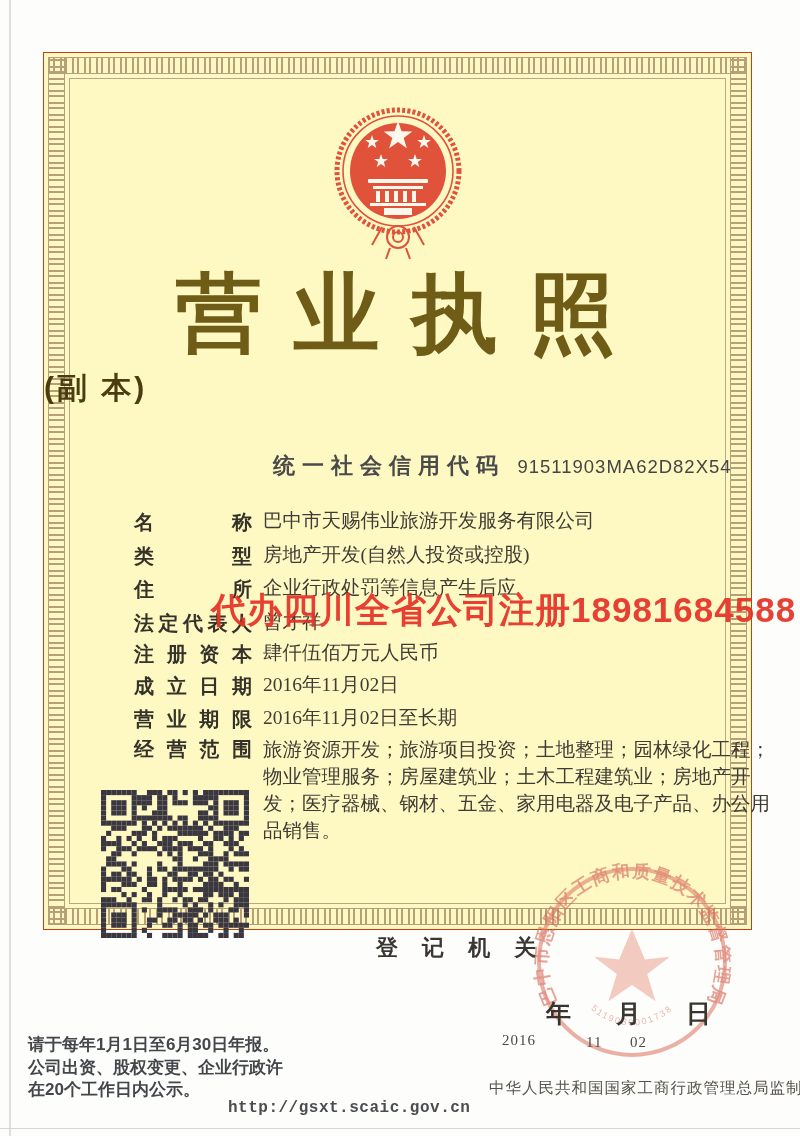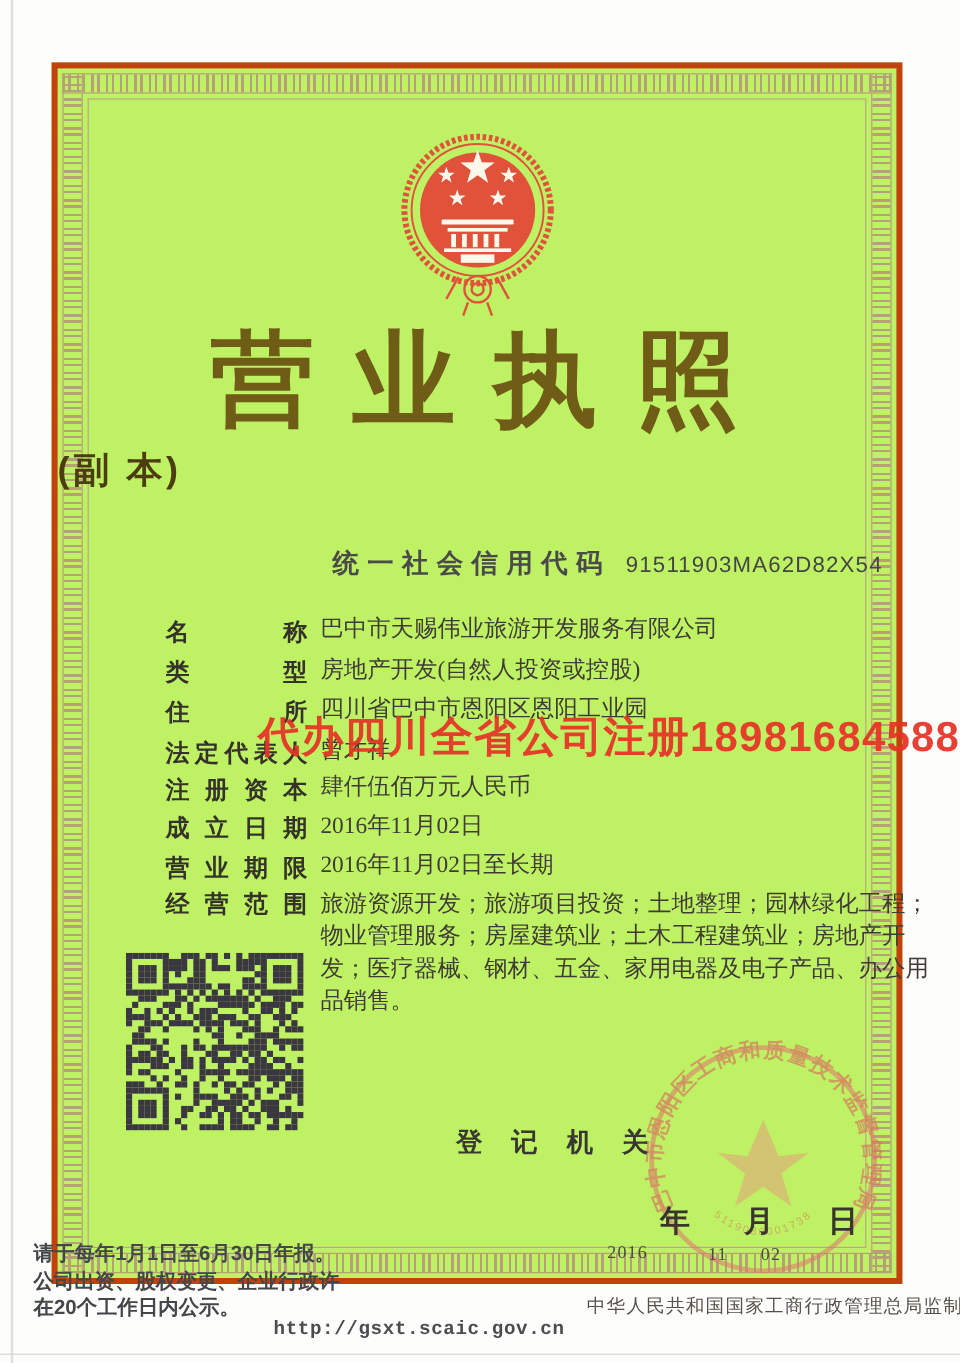--- a/index.html
+++ b/index.html
@@ -7,22 +7,22 @@
     width:800px;height:1136px;position:relative;overflow:hidden;
     background:#fdfdfb;
     font-family:"Liberation Sans",sans-serif;
     -webkit-font-smoothing:antialiased;
   }
   .scan-edge-left{position:absolute;left:9px;top:0;width:2px;height:1136px;background:#e2dfda;}
   .scan-edge-bottom{position:absolute;left:0;top:1128px;width:800px;height:1px;background:#d6d6d4;}
 
   
   .page{
-    position:absolute;left:43px;top:52px;width:709px;height:1018px;
-    background:#bef264;border:5px solid #c2410c;box-sizing:border-box;
+    position:absolute;left:43px;top:52px;width:709px;height:878px;
+    background:#fef9c3;border:1px solid #c2410c;box-sizing:border-box;
   }
   .band{position:absolute;background:repeating-linear-gradient(90deg,#b7a078 0 2px,transparent 2px 5px,#b7a078 5px 7px,transparent 7px 12px);}
   .band.v{background:repeating-linear-gradient(0deg,#b7a078 0 2px,transparent 2px 5px,#b7a078 5px 7px,transparent 7px 12px);}
   .band-top{left:4px;right:4px;top:4px;height:15px;border-top:1px solid #b7a078;border-bottom:1px solid #b7a078;}
   .band-bottom{left:4px;right:4px;bottom:4px;height:15px;border-top:1px solid #b7a078;border-bottom:1px solid #b7a078;}
   .band-left{top:4px;bottom:4px;left:4px;width:15px;border-left:1px solid #b7a078;border-right:1px solid #b7a078;}
   .band-right{top:4px;bottom:4px;right:4px;width:15px;border-left:1px solid #b7a078;border-right:1px solid #b7a078;}
   .inner-line{position:absolute;left:25px;right:25px;top:25px;bottom:25px;border:1.5px solid #bda687;pointer-events:none;}
 
   
@@ -142,21 +142,21 @@
   <div class="frow" style="top:456px">
     <span class="lbl">名称</span>
     <span class="val">巴中市天赐伟业旅游开发服务有限公司</span>
   </div>
   <div class="frow" style="top:490px">
     <span class="lbl">类型</span>
     <span class="val">房地产开发(自然人投资或控股)</span>
   </div>
   <div class="frow" style="top:523px">
     <span class="lbl">住所</span>
-    <span class="val">四川省巴中市恩阳区恩阳工业园</span>
+    <span class="val">企业行政处罚等信息产生后应</span>
   </div>
   <div class="frow" style="top:557px">
     <span class="lbl">法定代表人</span>
     <span class="val">曾才祥</span>
   </div>
   <div class="frow" style="top:588px">
     <span class="lbl">注册资本</span>
     <span class="val">肆仟伍佰万元人民币</span>
   </div>
   <div class="frow" style="top:620px">

